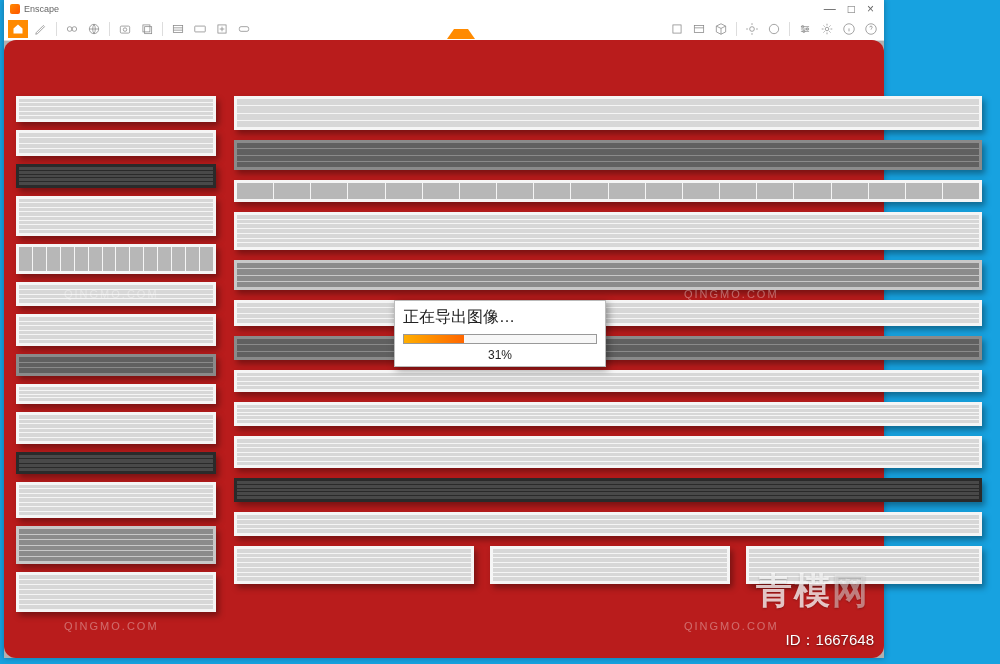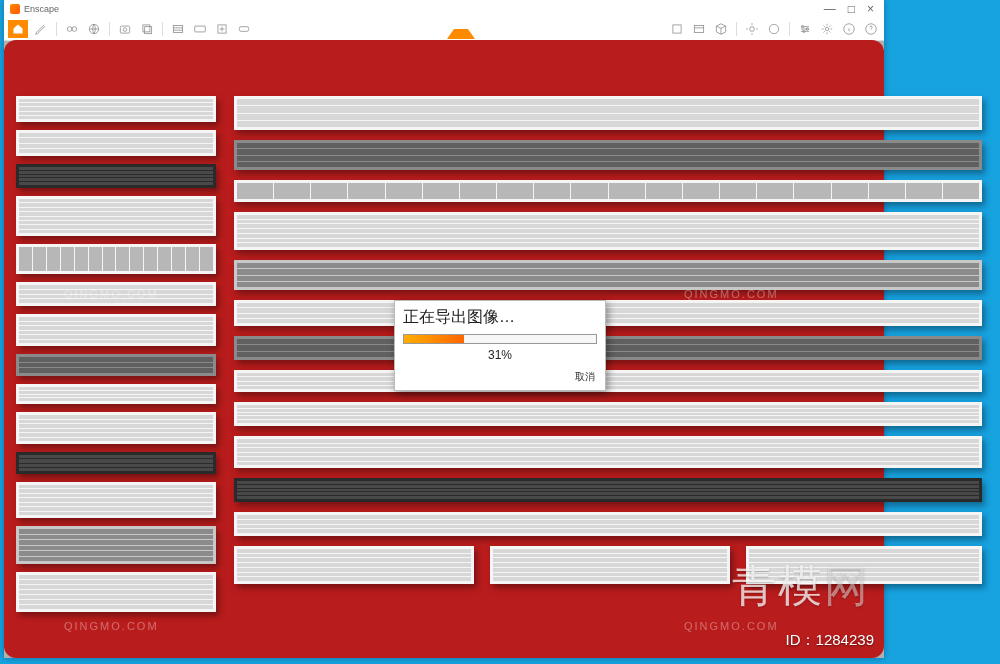--- a/index.html
+++ b/index.html
@@ -99,23 +99,23 @@
   .vent.grid .slats {
     flex-direction: row; gap: 1px;
   }
   .vent.grid .slats div { background: rgba(0,0,0,0.25); }
 
   
   .watermark-big {
     position: absolute;
     right: 14px;
     bottom: 42px;
-    font-size: 44px;
+    font-size: 36px;
     color: rgba(255,255,255,0.75);
-    font-weight: 400;
+    font-weight: 700;
     letter-spacing: 2px;
     text-shadow: 0 1px 2px rgba(0,0,0,0.25);
     pointer-events: none;
   }
   .watermark-big span:last-child { color: rgba(255,255,255,0.45); }
   .watermark-small {
     position: absolute;
     color: rgba(255,255,255,0.35);
     font-size: 11px;
     letter-spacing: 2px;
@@ -605,25 +605,24 @@
       </div>
 
     <div class="watermark-small" style="top:248px;left:60px">QINGMO.COM</div>
     <div class="watermark-small" style="top:248px;left:680px">QINGMO.COM</div>
     <div class="watermark-small" style="top:580px;left:60px">QINGMO.COM</div>
     <div class="watermark-small" style="top:580px;left:680px">QINGMO.COM</div>
 
     <div class="watermark-big">
       <span>青模</span><span>网</span>
     </div>
-    <div class="id-label">ID：1284239</div>
+    <div class="id-label">ID：1667648</div>
 
     <div class="dialog">
       <div class="dialog-title">正在导出图像…</div>
       <div class="progress-outer">
         <div class="progress-inner" style="width:31%"></div>
       </div>
       <div class="dialog-percent">31%</div>
-      <div class="dialog-cancel">取消</div>
     </div>
 
   </div>
 </div>
 
 </body></html>

